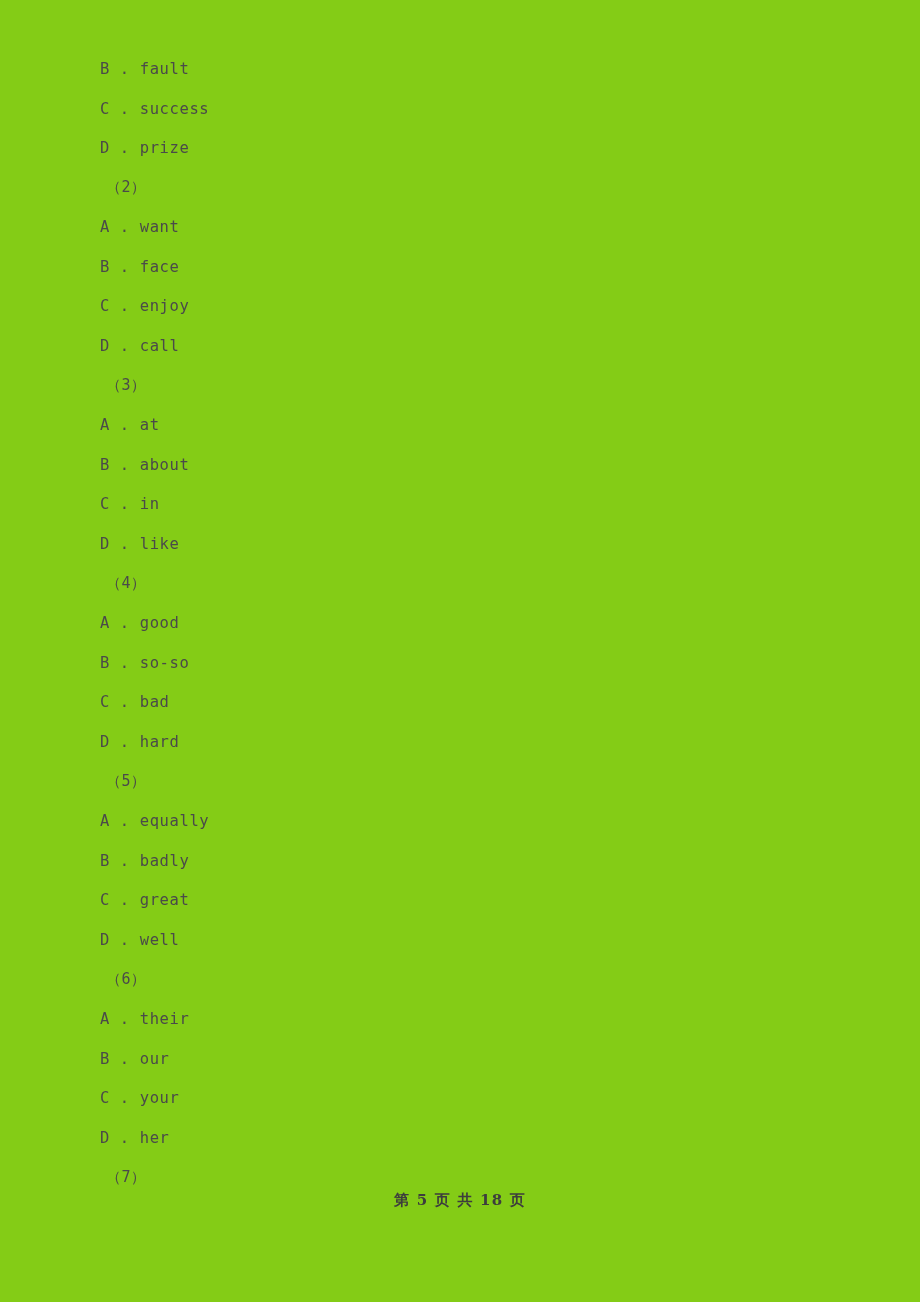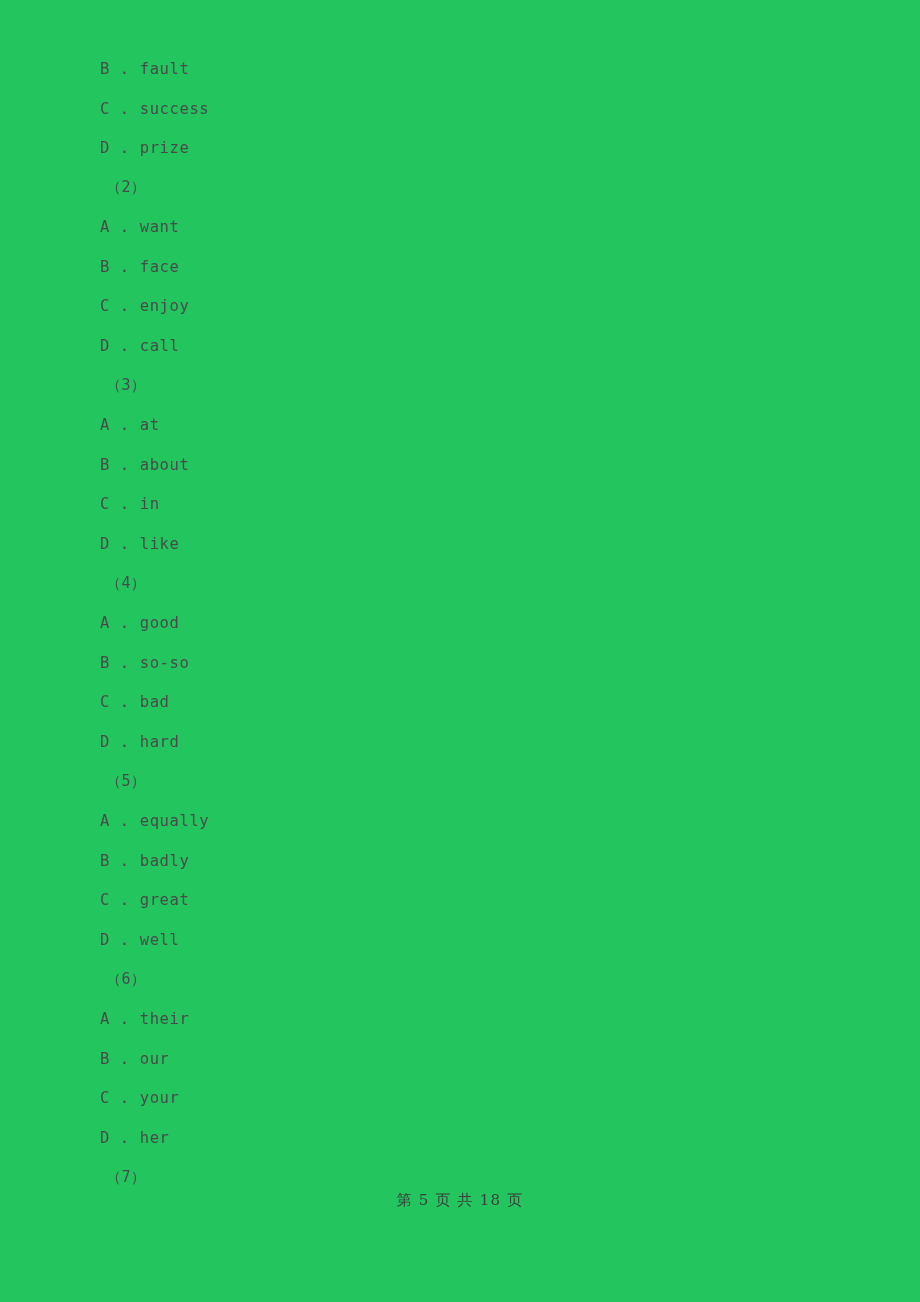--- a/index.html
+++ b/index.html
@@ -15,21 +15,21 @@
     overflow: hidden;
     font-family: "DejaVu Sans Mono", "Liberation Mono", monospace;
     color: #4a4a4a;
     -webkit-font-smoothing: antialiased;
   }
 
   
   .page {
     position: absolute;
     inset: 0;
-    background: #22c55e;
+    background: #84cc16;
   }
 
   
   .content {
     position: absolute;
     left: 0;
     top: 0;
     width: 920px;
   }
 
@@ -62,20 +62,21 @@
     left: 0;
     top: 1188px;
     width: 920px;
     text-align: center;
     font-size: 15px;
     line-height: 24px;
     color: #3d3d3d;
     letter-spacing: 1.2px;
     white-space: pre;
     font-family: "DejaVu Serif", "Liberation Serif", serif;
+    font-weight: bold;
   }
 </style>
 </head>
 <body>
 
 <div class="page">
   <div class="content">
       <div class="line option" style="top: 56px;">B . fault</div>
       <div class="line option" style="top: 96px;">C . success</div>
       <div class="line option" style="top: 135px;">D . prize</div>

